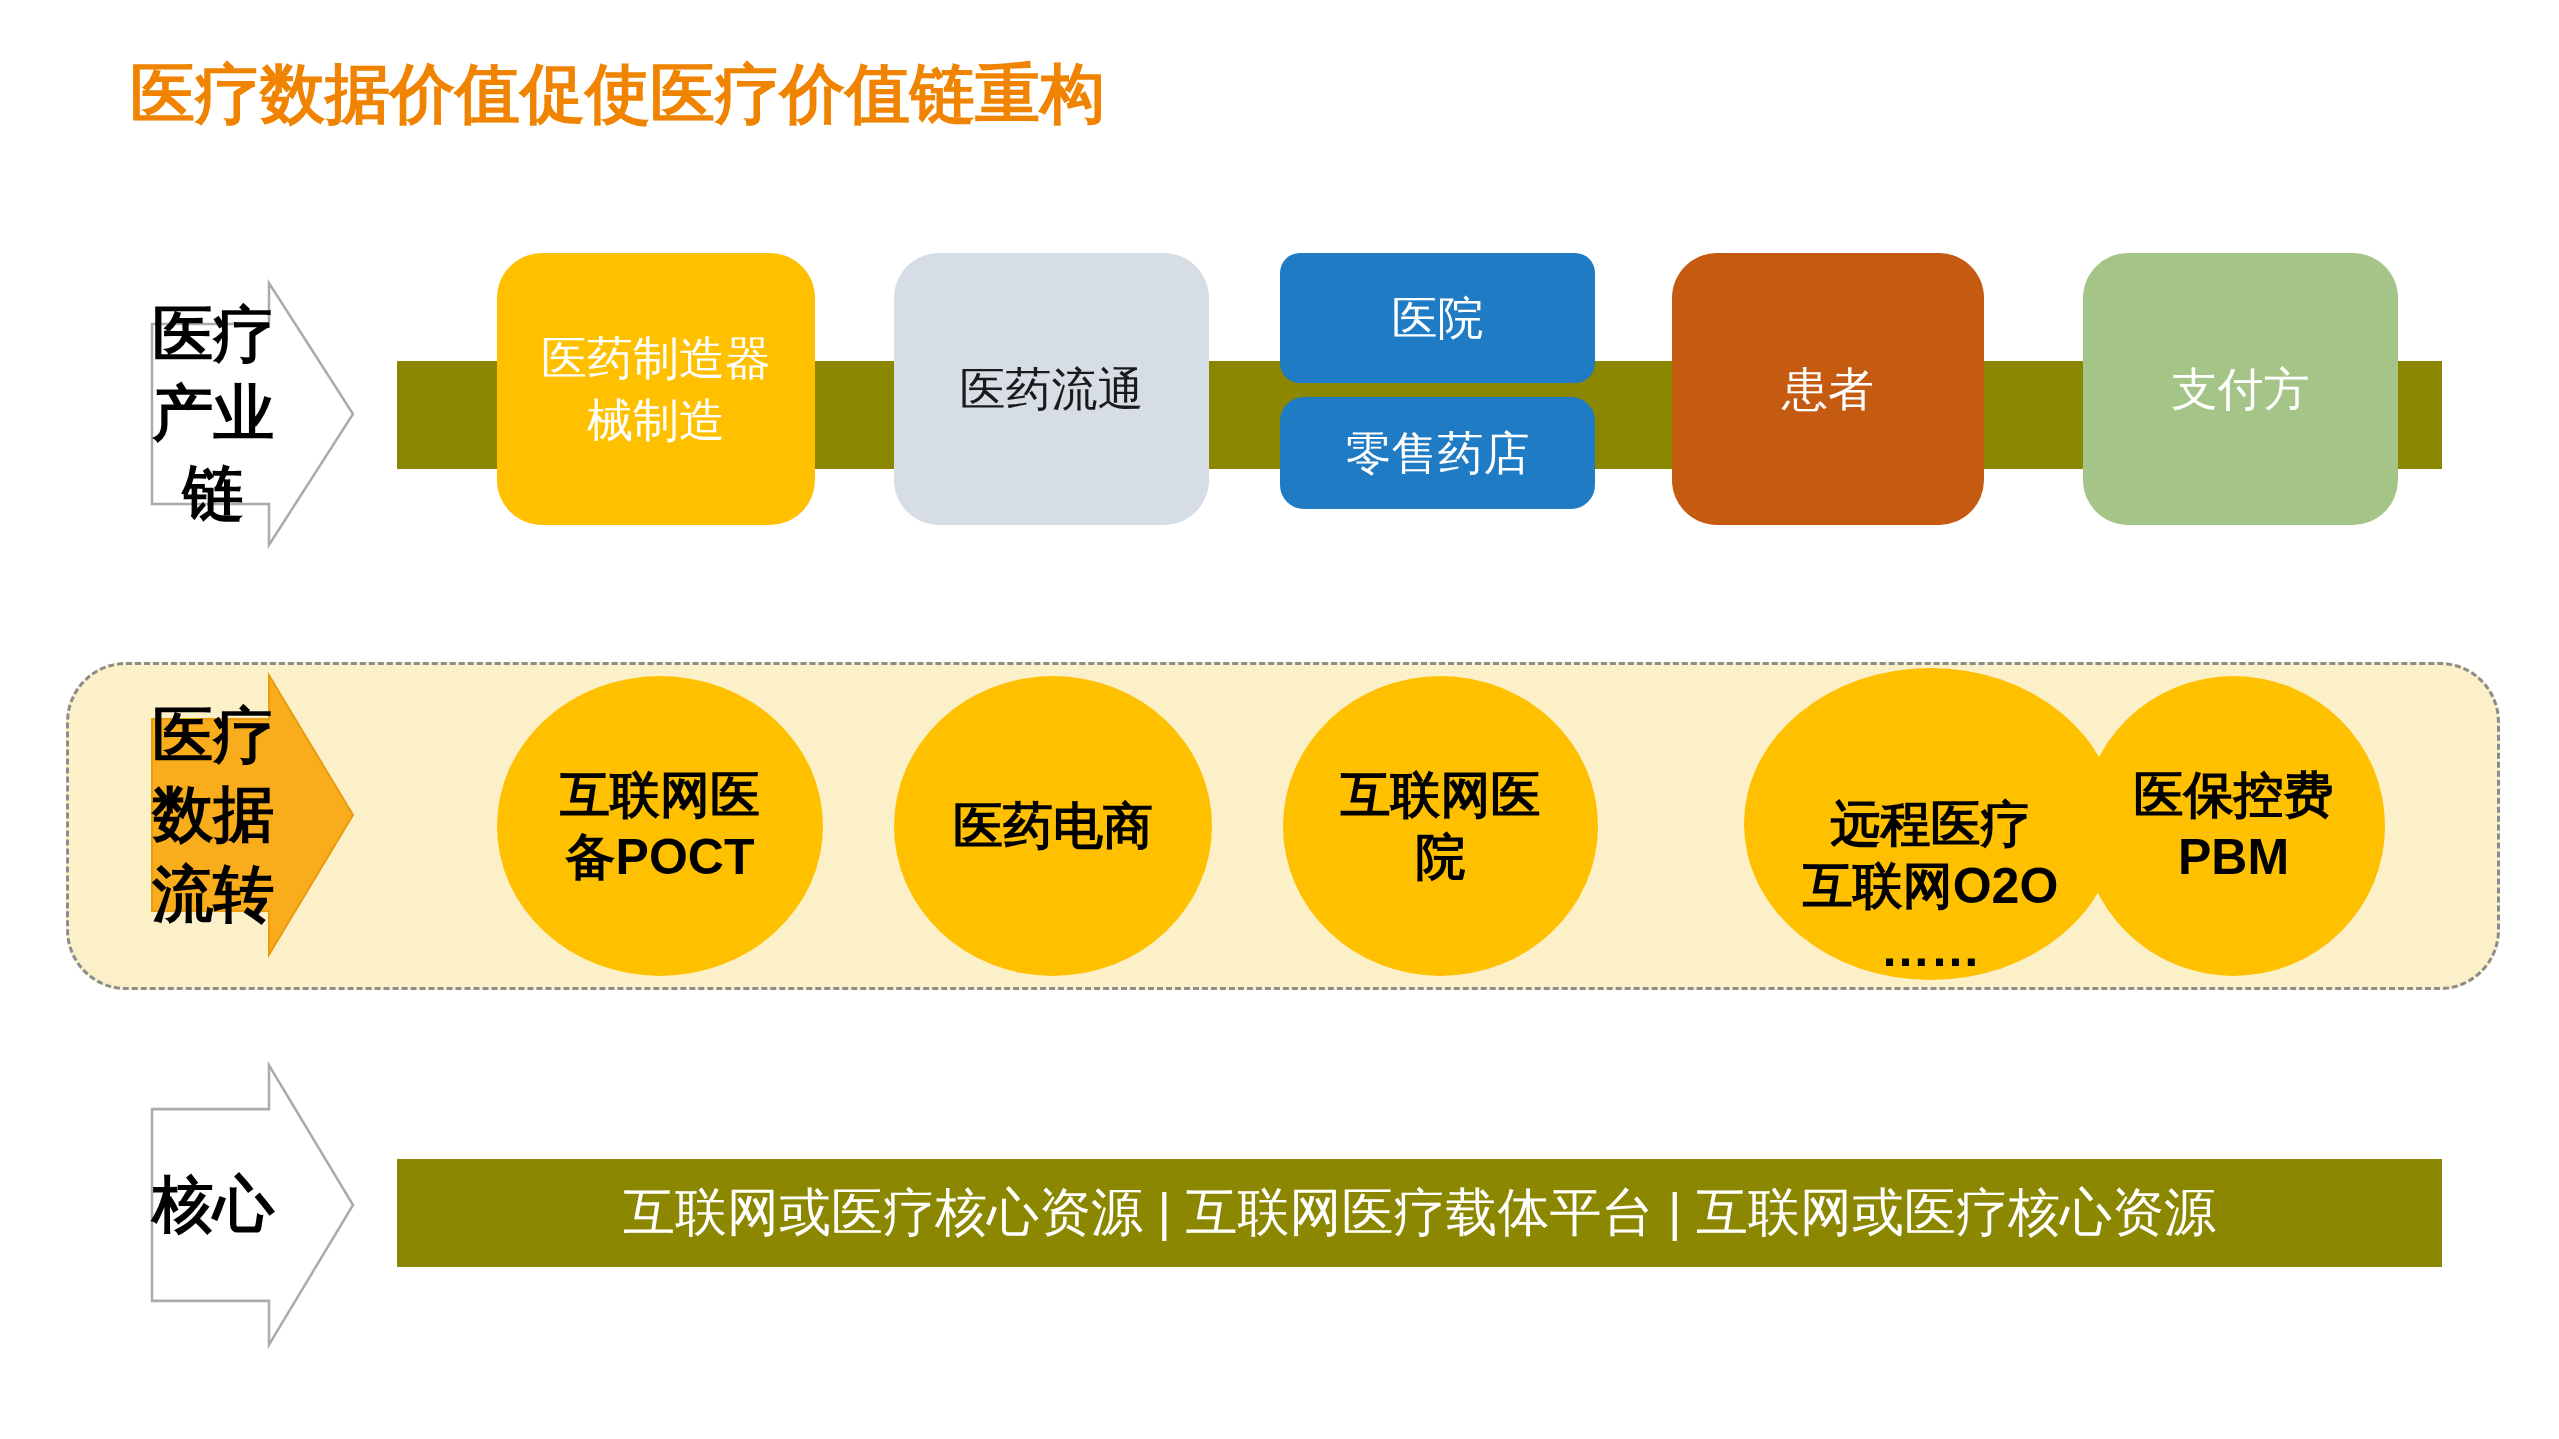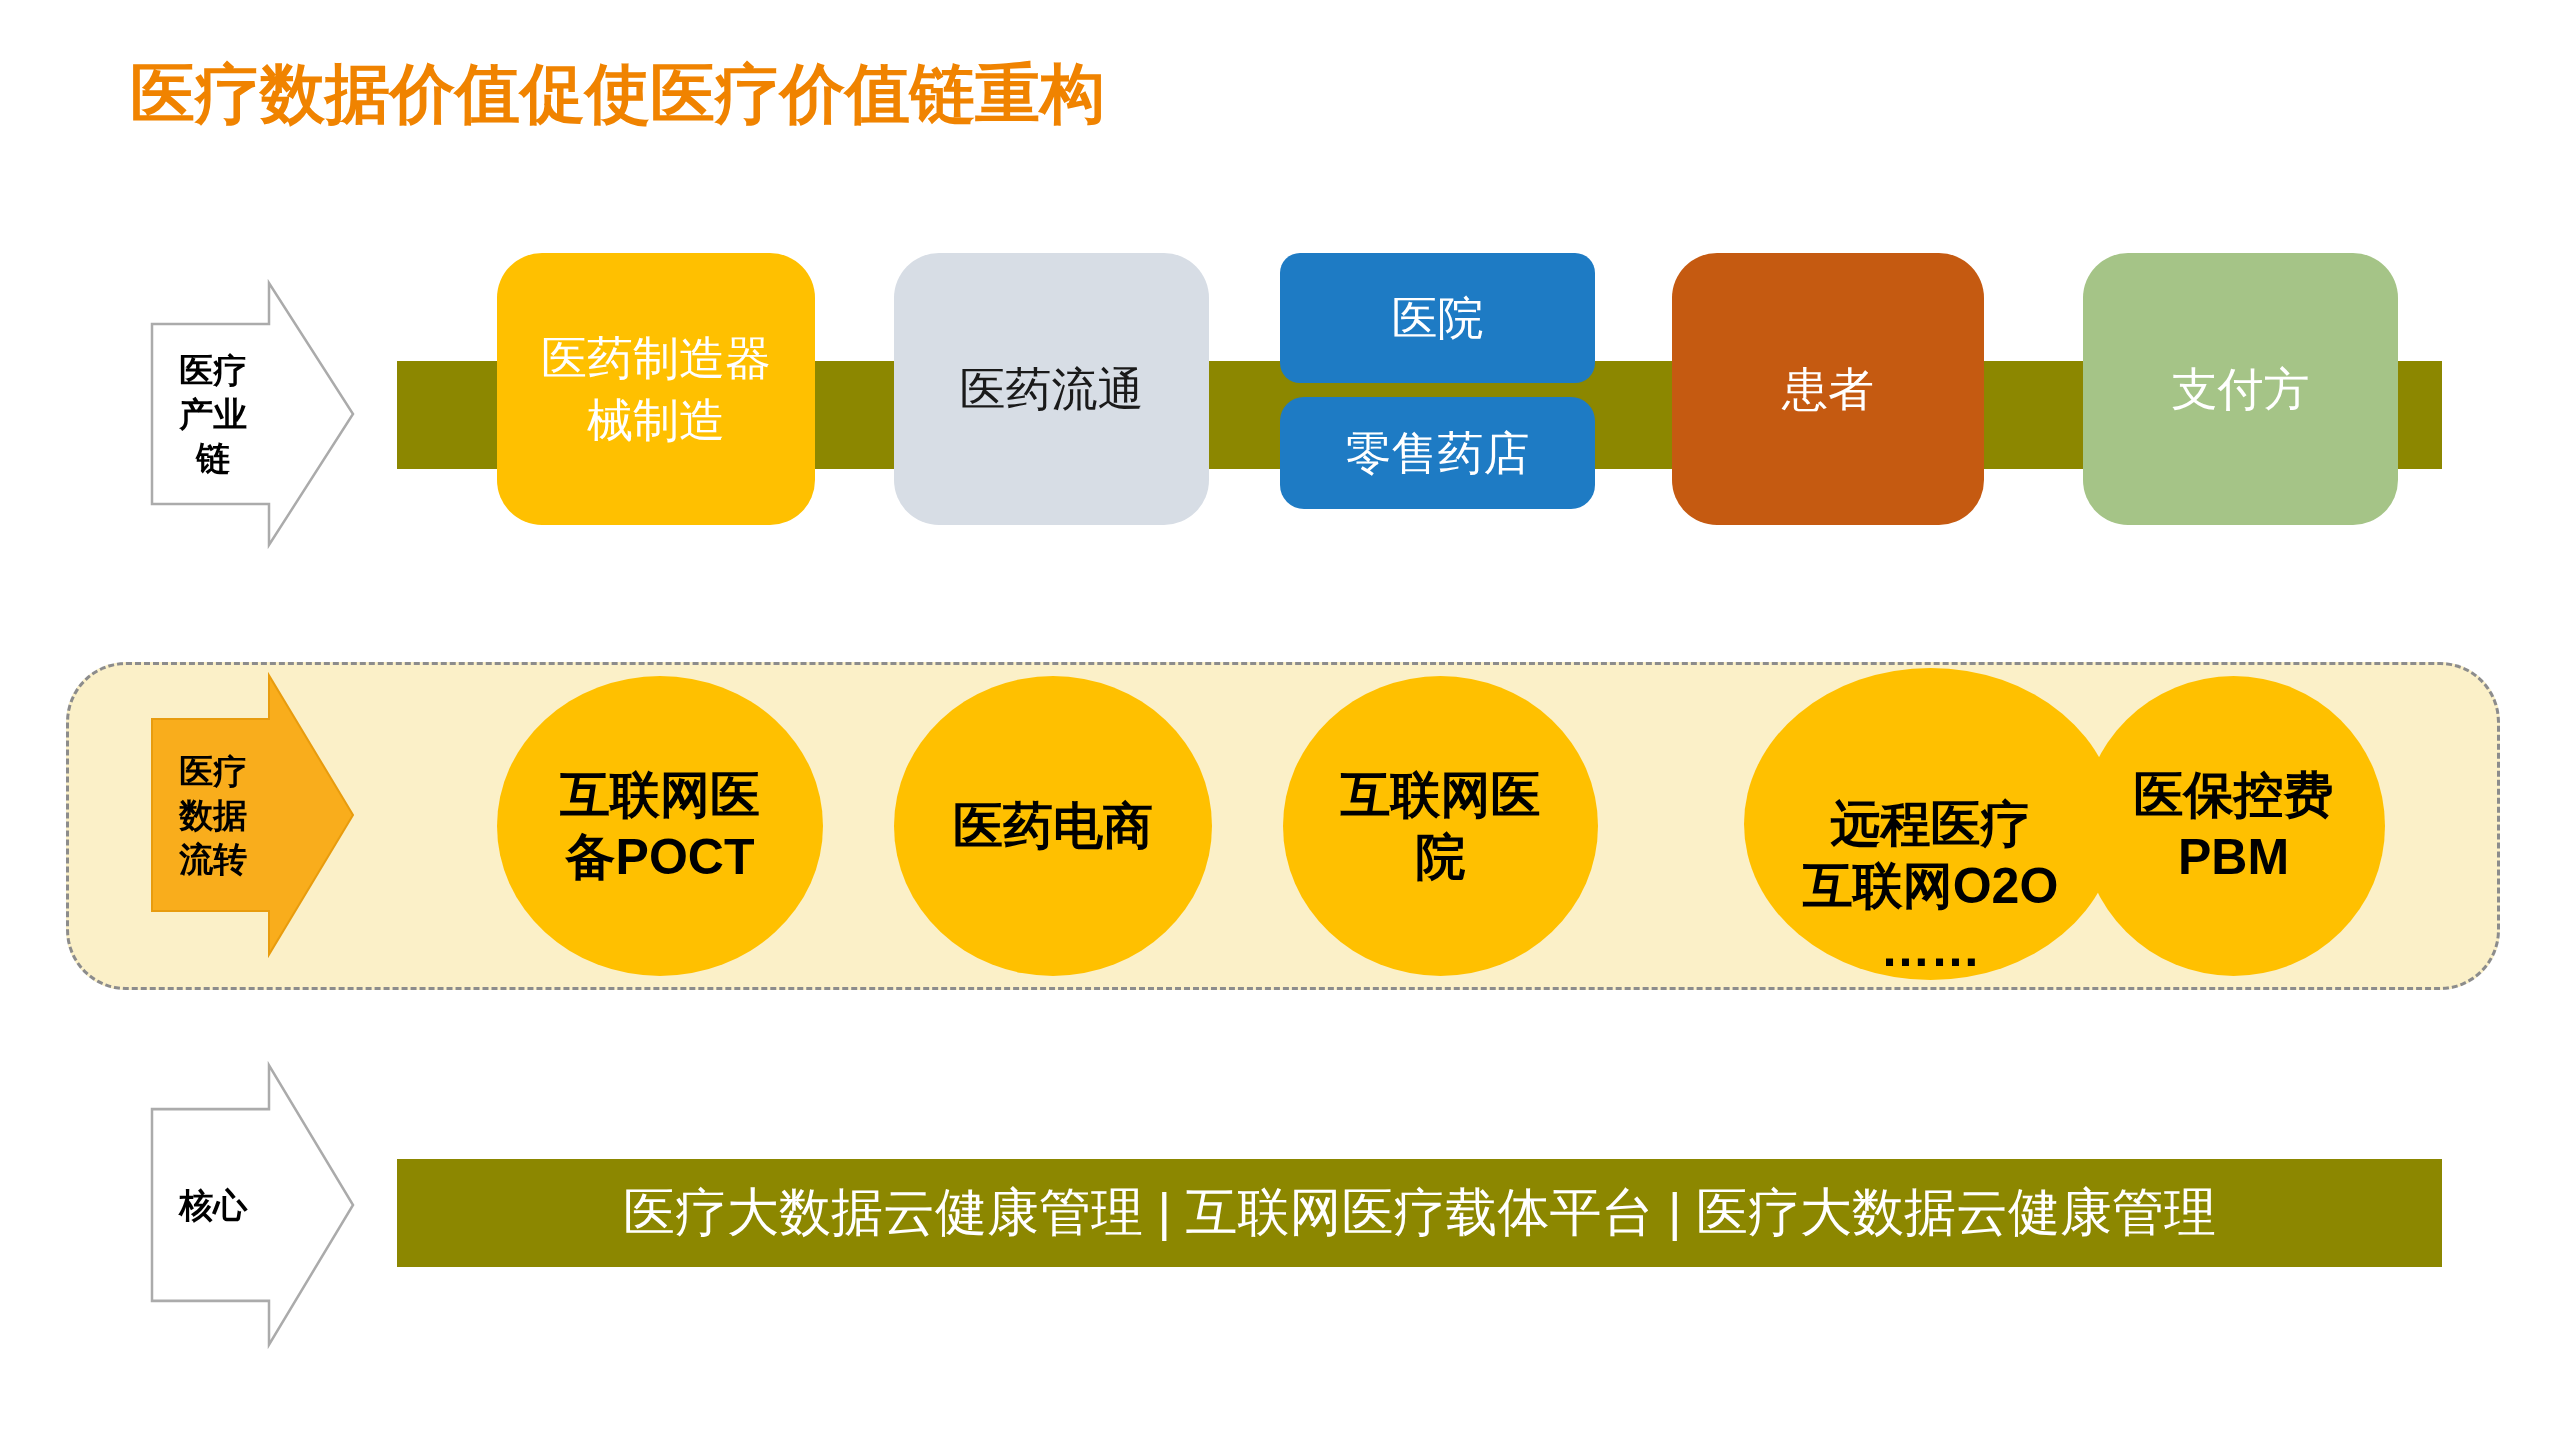--- a/index.html
+++ b/index.html
@@ -55,21 +55,21 @@
 
   
   .arrow { position:absolute; }
   .arrow svg { display:block; width:100%; height:100%; }
   .arrow-chain { left:149px; top:278px;  width:207px; height:272px; }
   .arrow-flow  { left:149px; top:670px;  width:207px; height:290px; }
   .arrow-core  { left:149px; top:1060px; width:207px; height:290px; }
   .arrow-label {
     position:absolute; left:0; top:0; width:62%; height:100%;
     display:flex; align-items:center; justify-content:center;
-    font-weight:bold; font-size:34px; text-align:center; line-height:1.3; color:#000;
+    font-weight:bold; font-size:61px; text-align:center; line-height:1.3; color:#000;
   }
   .arrow-label span { white-space:pre-line; }
 </style>
 </head>
 <body>
 
 <div class="slide">
 
   <div class="abs title">医疗数据价值促使医疗价值链重构</div>
 
@@ -143,16 +143,16 @@
   <div class="arrow arrow-core">
     <svg viewBox="0 0 207 272" preserveAspectRatio="none">
       <path d="M3 46 H120 V5 L204 136 L120 267 V226 H3 Z" fill="#ffffff" stroke="#ABABAB" stroke-width="2.5"></path>
     </svg>
     <div class="arrow-label">
       <span>核心</span>
     </div>
   </div>
 
   <div class="abs core-bar">
-    <span class="bar-text">医疗大数据云健康管理 | 互联网医疗载体平台 | 医疗大数据云健康管理</span>
+    <span class="bar-text">互联网或医疗核心资源 | 互联网医疗载体平台 | 互联网或医疗核心资源</span>
   </div>
 
 </div>
 
 </body></html>

